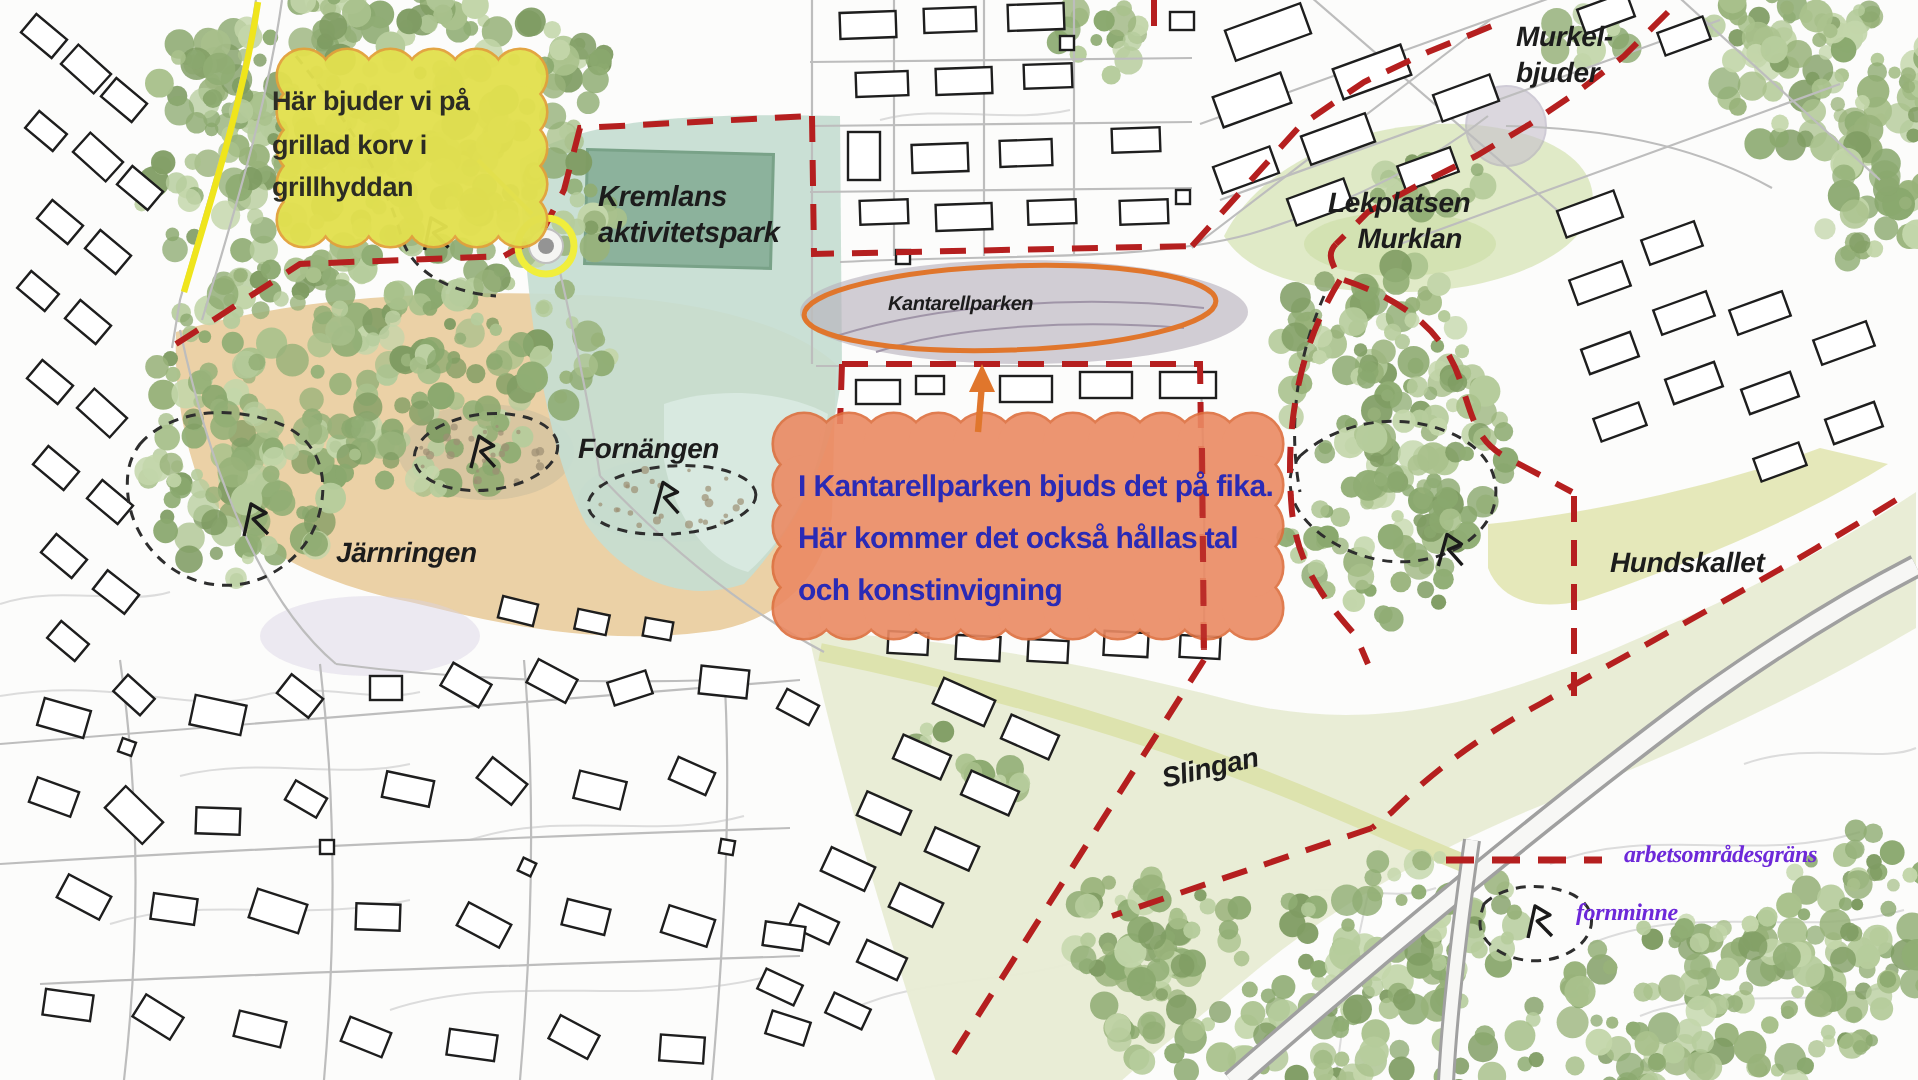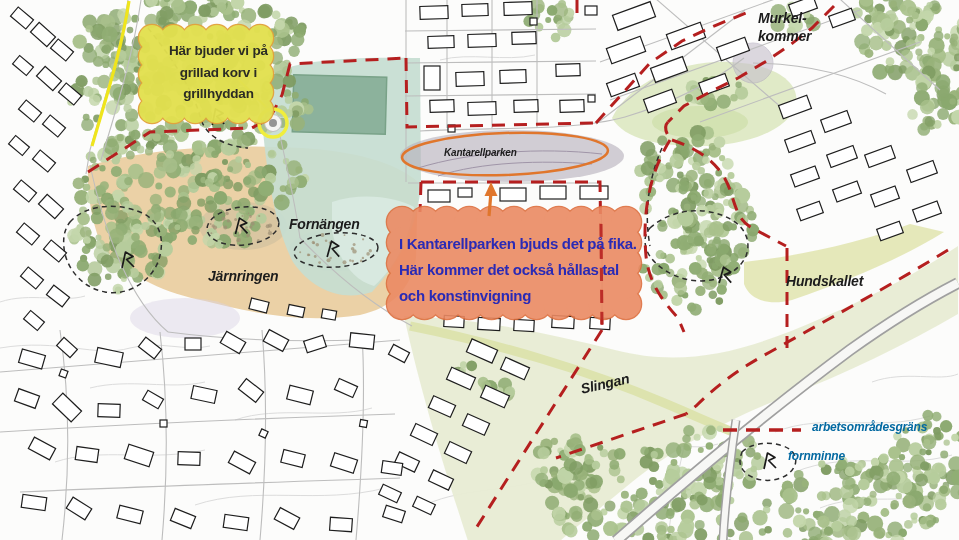--- a/index.html
+++ b/index.html
@@ -2,32 +2,32 @@
 <html><head>
 <meta charset="utf-8">
 <style>
   html,body{margin:0;padding:0;background:#fff;}
   #stage{position:relative;width:959px;height:540px;overflow:hidden;background:#fcfcfb;
          font-family:"Liberation Sans",sans-serif;}
   #map-svg{position:absolute;left:0;top:0;}
   .lbl{position:absolute;font-style:italic;font-weight:bold;color:#1c1c1c;
        font-size:14px;line-height:1.15;white-space:pre;letter-spacing:-0.2px;}
   .callout-text{position:absolute;font-weight:bold;white-space:pre;}
-  #grill-text{left:169px;top:40px;font-size:13.5px;line-height:1.6;color:#2c2c24;letter-spacing:-0.2px;text-align:center;}
+  #grill-text{left:136px;top:40px;font-size:13.5px;line-height:1.6;color:#2c2c24;letter-spacing:-0.2px;}
   #fika-text{left:399px;top:231px;font-size:15px;line-height:1.72;letter-spacing:-0.3px;}
   #lbl-kremlans{left:299px;top:90px;font-size:14.5px;line-height:1.25;}
   #lbl-kantarellparken{left:444px;top:147px;font-size:10px;}
   #lbl-fornangen{left:289px;top:200px;margin-top:16px;}
-  #lbl-jarnringen{left:168px;top:268px;margin-left:40px;}
+  #lbl-jarnringen{left:168px;top:268px;}
   #lbl-murkelstoppet{left:758px;top:10px;line-height:1.25;}
   #lbl-lekplatsen{left:664px;top:93px;line-height:1.25;}
-  #lbl-hundskallet{left:786px;top:273px;}
+  #lbl-hundskallet{left:805px;top:273px;}
   #lbl-slingan{left:581px;top:381px;transform:rotate(-13deg);transform-origin:left center;}
   .legend-lbl{position:absolute;font-style:italic;font-weight:bold;font-size:12px;
-              color:#0369a1;white-space:pre;letter-spacing:-0.2px;}
+              color:#6d28d9;white-space:pre;letter-spacing:-0.2px;font-family:Liberation Serif, serif;}
   #legend-lbl-0{left:812px;top:420px;}
   #legend-lbl-1{left:788px;top:449px;}
 </style>
 </head>
 <body>
 
 <div id="stage">
   <svg id="map-svg" width="959" height="540" viewBox="0 0 959 540">
       <rect width="959" height="540" fill="#fcfcfb"></rect>
       <g fill="none" stroke="#dcdcdc" stroke-width="1">
@@ -1771,23 +1771,27 @@
       </g>
     </svg>
 
   <div class="callout-text" id="grill-text" style="color: rgb(44, 44, 36);">Här bjuder vi på
 grillad korv i
 grillhyddan</div>
   <div class="callout-text" id="fika-text" style="color: rgb(42, 42, 181);">I Kantarellparken bjuds det på fika.
 Här kommer det också hållas tal
 och konstinvigning</div>
 
+  <div class="lbl" id="lbl-kremlans">Kremlans
+aktivitetspark</div>
   <div class="lbl" id="lbl-kantarellparken">Kantarellparken</div>
   <div class="lbl" id="lbl-fornangen">Fornängen</div>
   <div class="lbl" id="lbl-jarnringen">Järnringen</div>
   <div class="lbl" id="lbl-murkelstoppet">Murkel-
-kommer</div>
+bjuder</div>
+  <div class="lbl" id="lbl-lekplatsen">Lekplatsen
+    Murklan</div>
   <div class="lbl" id="lbl-hundskallet">Hundskallet</div>
   <div class="lbl" id="lbl-slingan">Slingan</div>
 
   <div class="legend-lbl" id="legend-lbl-0">arbetsområdesgräns</div>
   <div class="legend-lbl" id="legend-lbl-1">fornminne</div>
 </div>
 
 </body></html>

